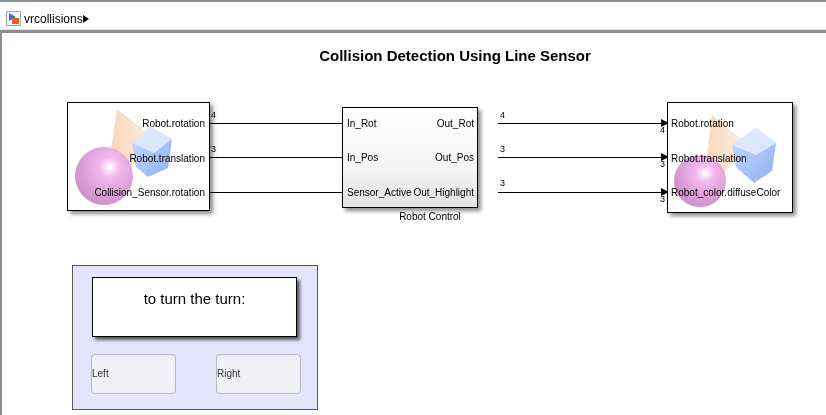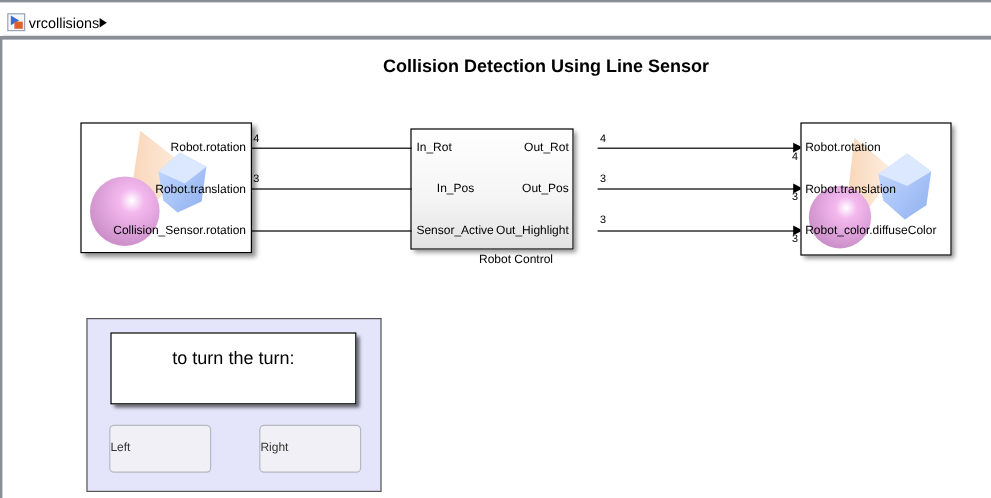--- a/index.html
+++ b/index.html
@@ -83,21 +83,21 @@
 <div class="line" style="left:210px; top:157px; width:146px;"></div>
 <div class="arrowhead" style="left:355px; top:153px;"></div>
 <span class="port-num" style="left:211px; top:144px;">3</span>
 <span class="port-num" style="left:355px; top:159px;">3</span>
 
 <div class="line" style="left:210px; top:192px; width:146px;"></div>
 <div class="arrowhead" style="left:355px; top:188px;"></div>
 
 <div class="block ctrl" style="left:342px; top:107px; width:136px; height:101px;">
   <span class="port-label" style="left:4px; top:10px;">In_Rot</span>
-  <span class="port-label" style="left:4px; top:44px;margin-left:17px;">In_Pos</span>
+  <span class="port-label" style="left:4px; top:44px;">In_Pos</span>
   <span class="port-label" style="left:4px; top:79px;">Sensor_Active</span>
   <span class="port-label" style="right:3px; top:10px;">Out_Rot</span>
   <span class="port-label" style="right:3px; top:44px;">Out_Pos</span>
   <span class="port-label" style="right:3px; top:79px;">Out_Highlight</span>
 </div>
 <div class="block-caption" style="left:362px; top:211px; width:136px;">Robot Control</div>
 
 <div class="line" style="left:498px; top:123px; width:164px;"></div>
 <div class="arrowhead" style="left:661px; top:119px;"></div>
 <span class="port-num" style="left:500px; top:110px;">4</span>

